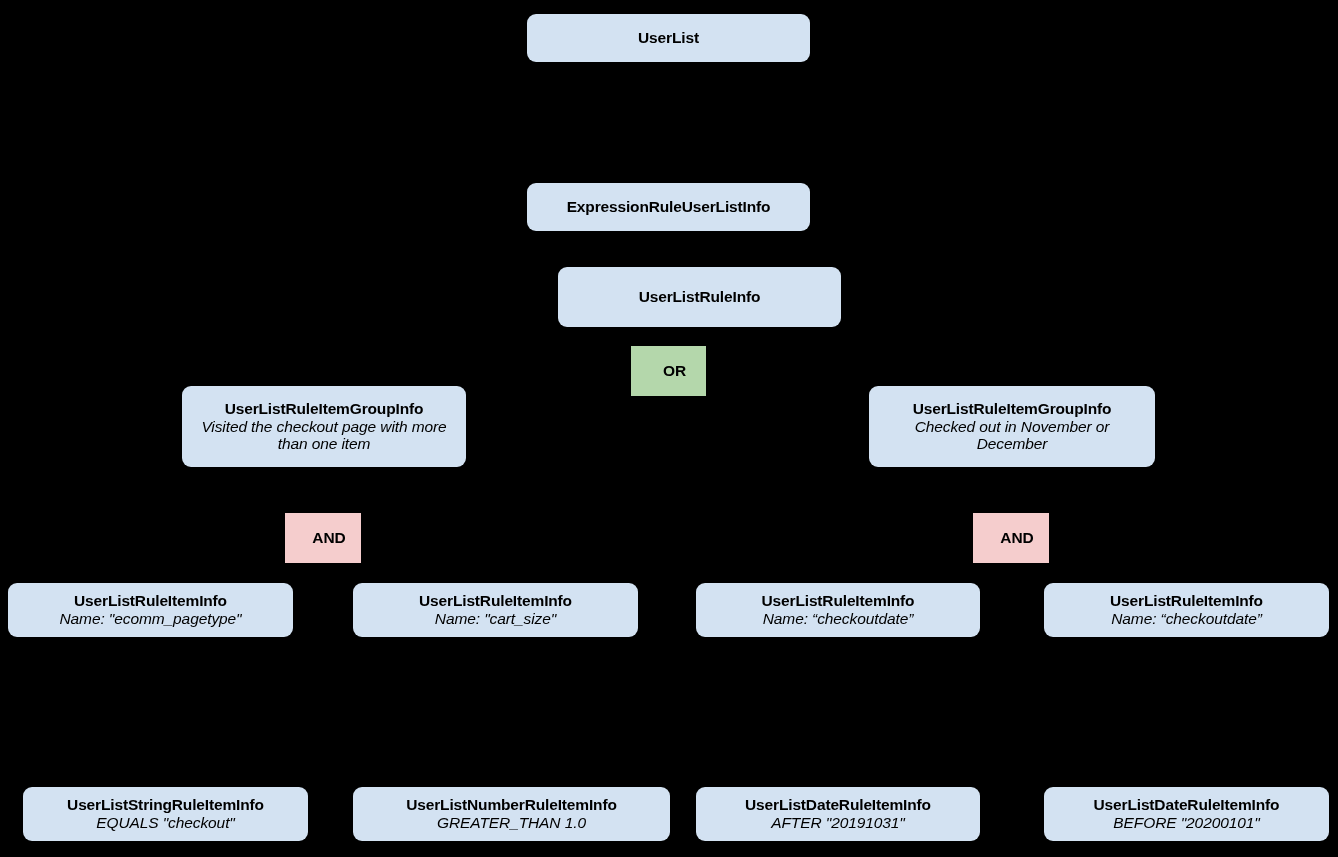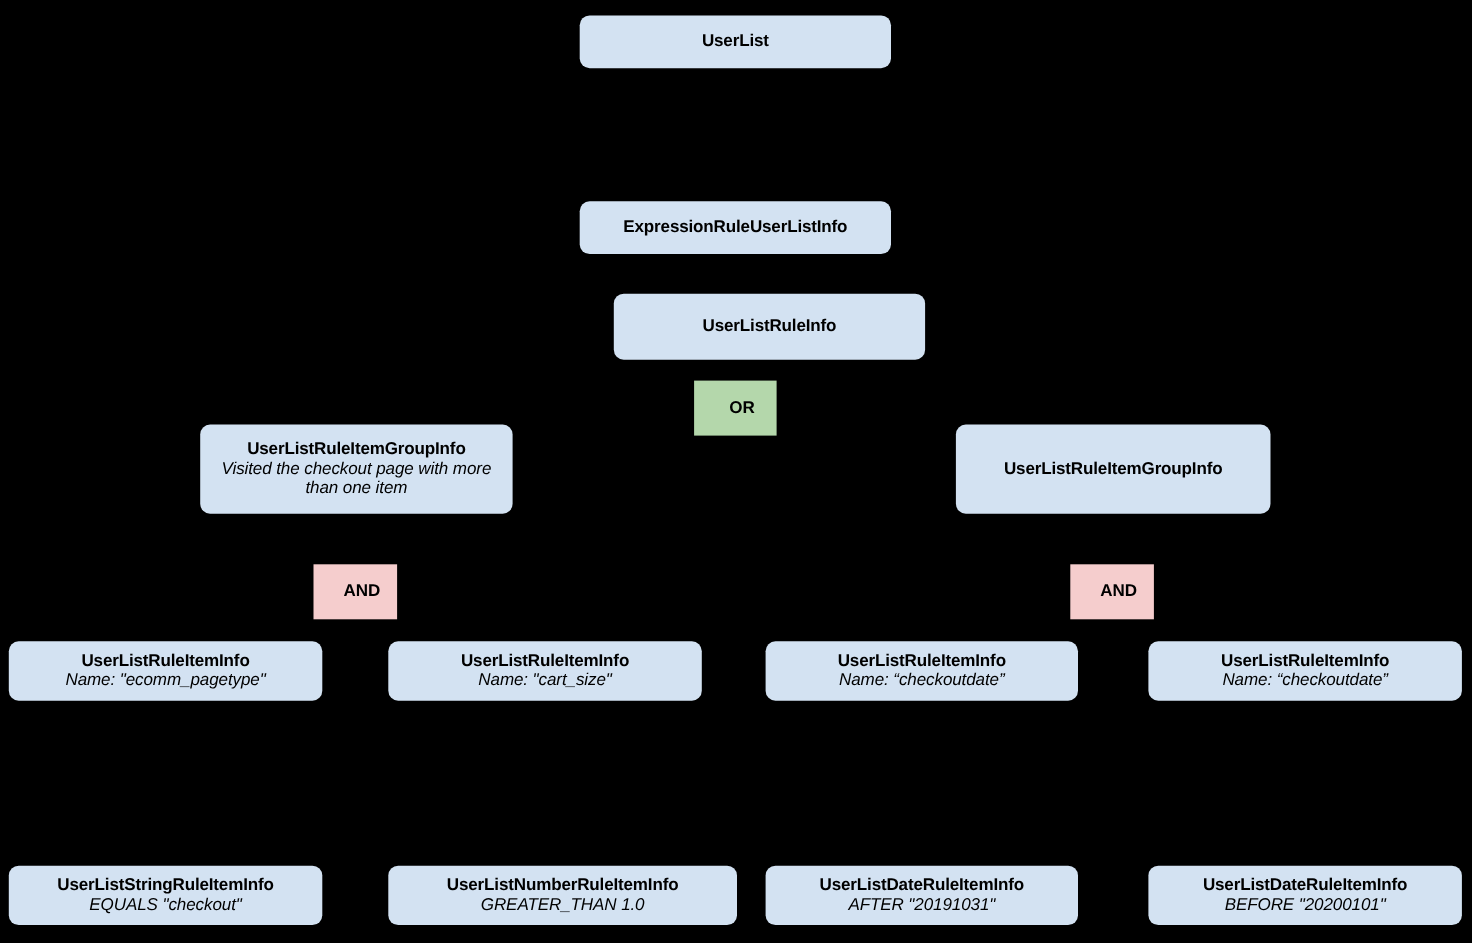--- a/index.html
+++ b/index.html
@@ -122,20 +122,21 @@
 
   <div class="op or" style="left:631px; top:346px; width:75px; height:50px;">OR</div>
 
   <div class="node" style="left:182px; top:386px; width:284px; height:81px;">
     <div class="title">UserListRuleItemGroupInfo</div>
     <div class="desc">Visited the checkout page with more than one item</div>
   </div>
 
   <div class="node" style="left:869px; top:386px; width:286px; height:81px;">
     <div class="title">UserListRuleItemGroupInfo</div>
+    <div class="desc">Checked out in November or December</div>
   </div>
 
   <div class="op and" style="left:285px; top:513px; width:76px; height:50px;">AND</div>
 
   <div class="op and" style="left:973px; top:513px; width:76px; height:50px;">AND</div>
 
   <div class="node" style="left:8px; top:583px; width:285px; height:54px;">
     <div class="title">UserListRuleItemInfo</div>
     <div class="desc">Name: "ecomm_pagetype"</div>
   </div>
@@ -148,21 +149,21 @@
   <div class="node" style="left:696px; top:583px; width:284px; height:54px;">
     <div class="title">UserListRuleItemInfo</div>
     <div class="desc">Name: “checkoutdate”</div>
   </div>
 
   <div class="node" style="left:1044px; top:583px; width:285px; height:54px;">
     <div class="title">UserListRuleItemInfo</div>
     <div class="desc">Name: “checkoutdate”</div>
   </div>
 
-  <div class="node" style="left:8px; top:787px; width:285px; height:54px;">
+  <div class="node" style="left:23px; top:787px; width:285px; height:54px;">
     <div class="title">UserListStringRuleItemInfo</div>
     <div class="desc">EQUALS "checkout"</div>
   </div>
 
   <div class="node" style="left:353px; top:787px; width:317px; height:54px;">
     <div class="title">UserListNumberRuleItemInfo</div>
     <div class="desc">GREATER_THAN 1.0</div>
   </div>
 
   <div class="node" style="left:696px; top:787px; width:284px; height:54px;">

